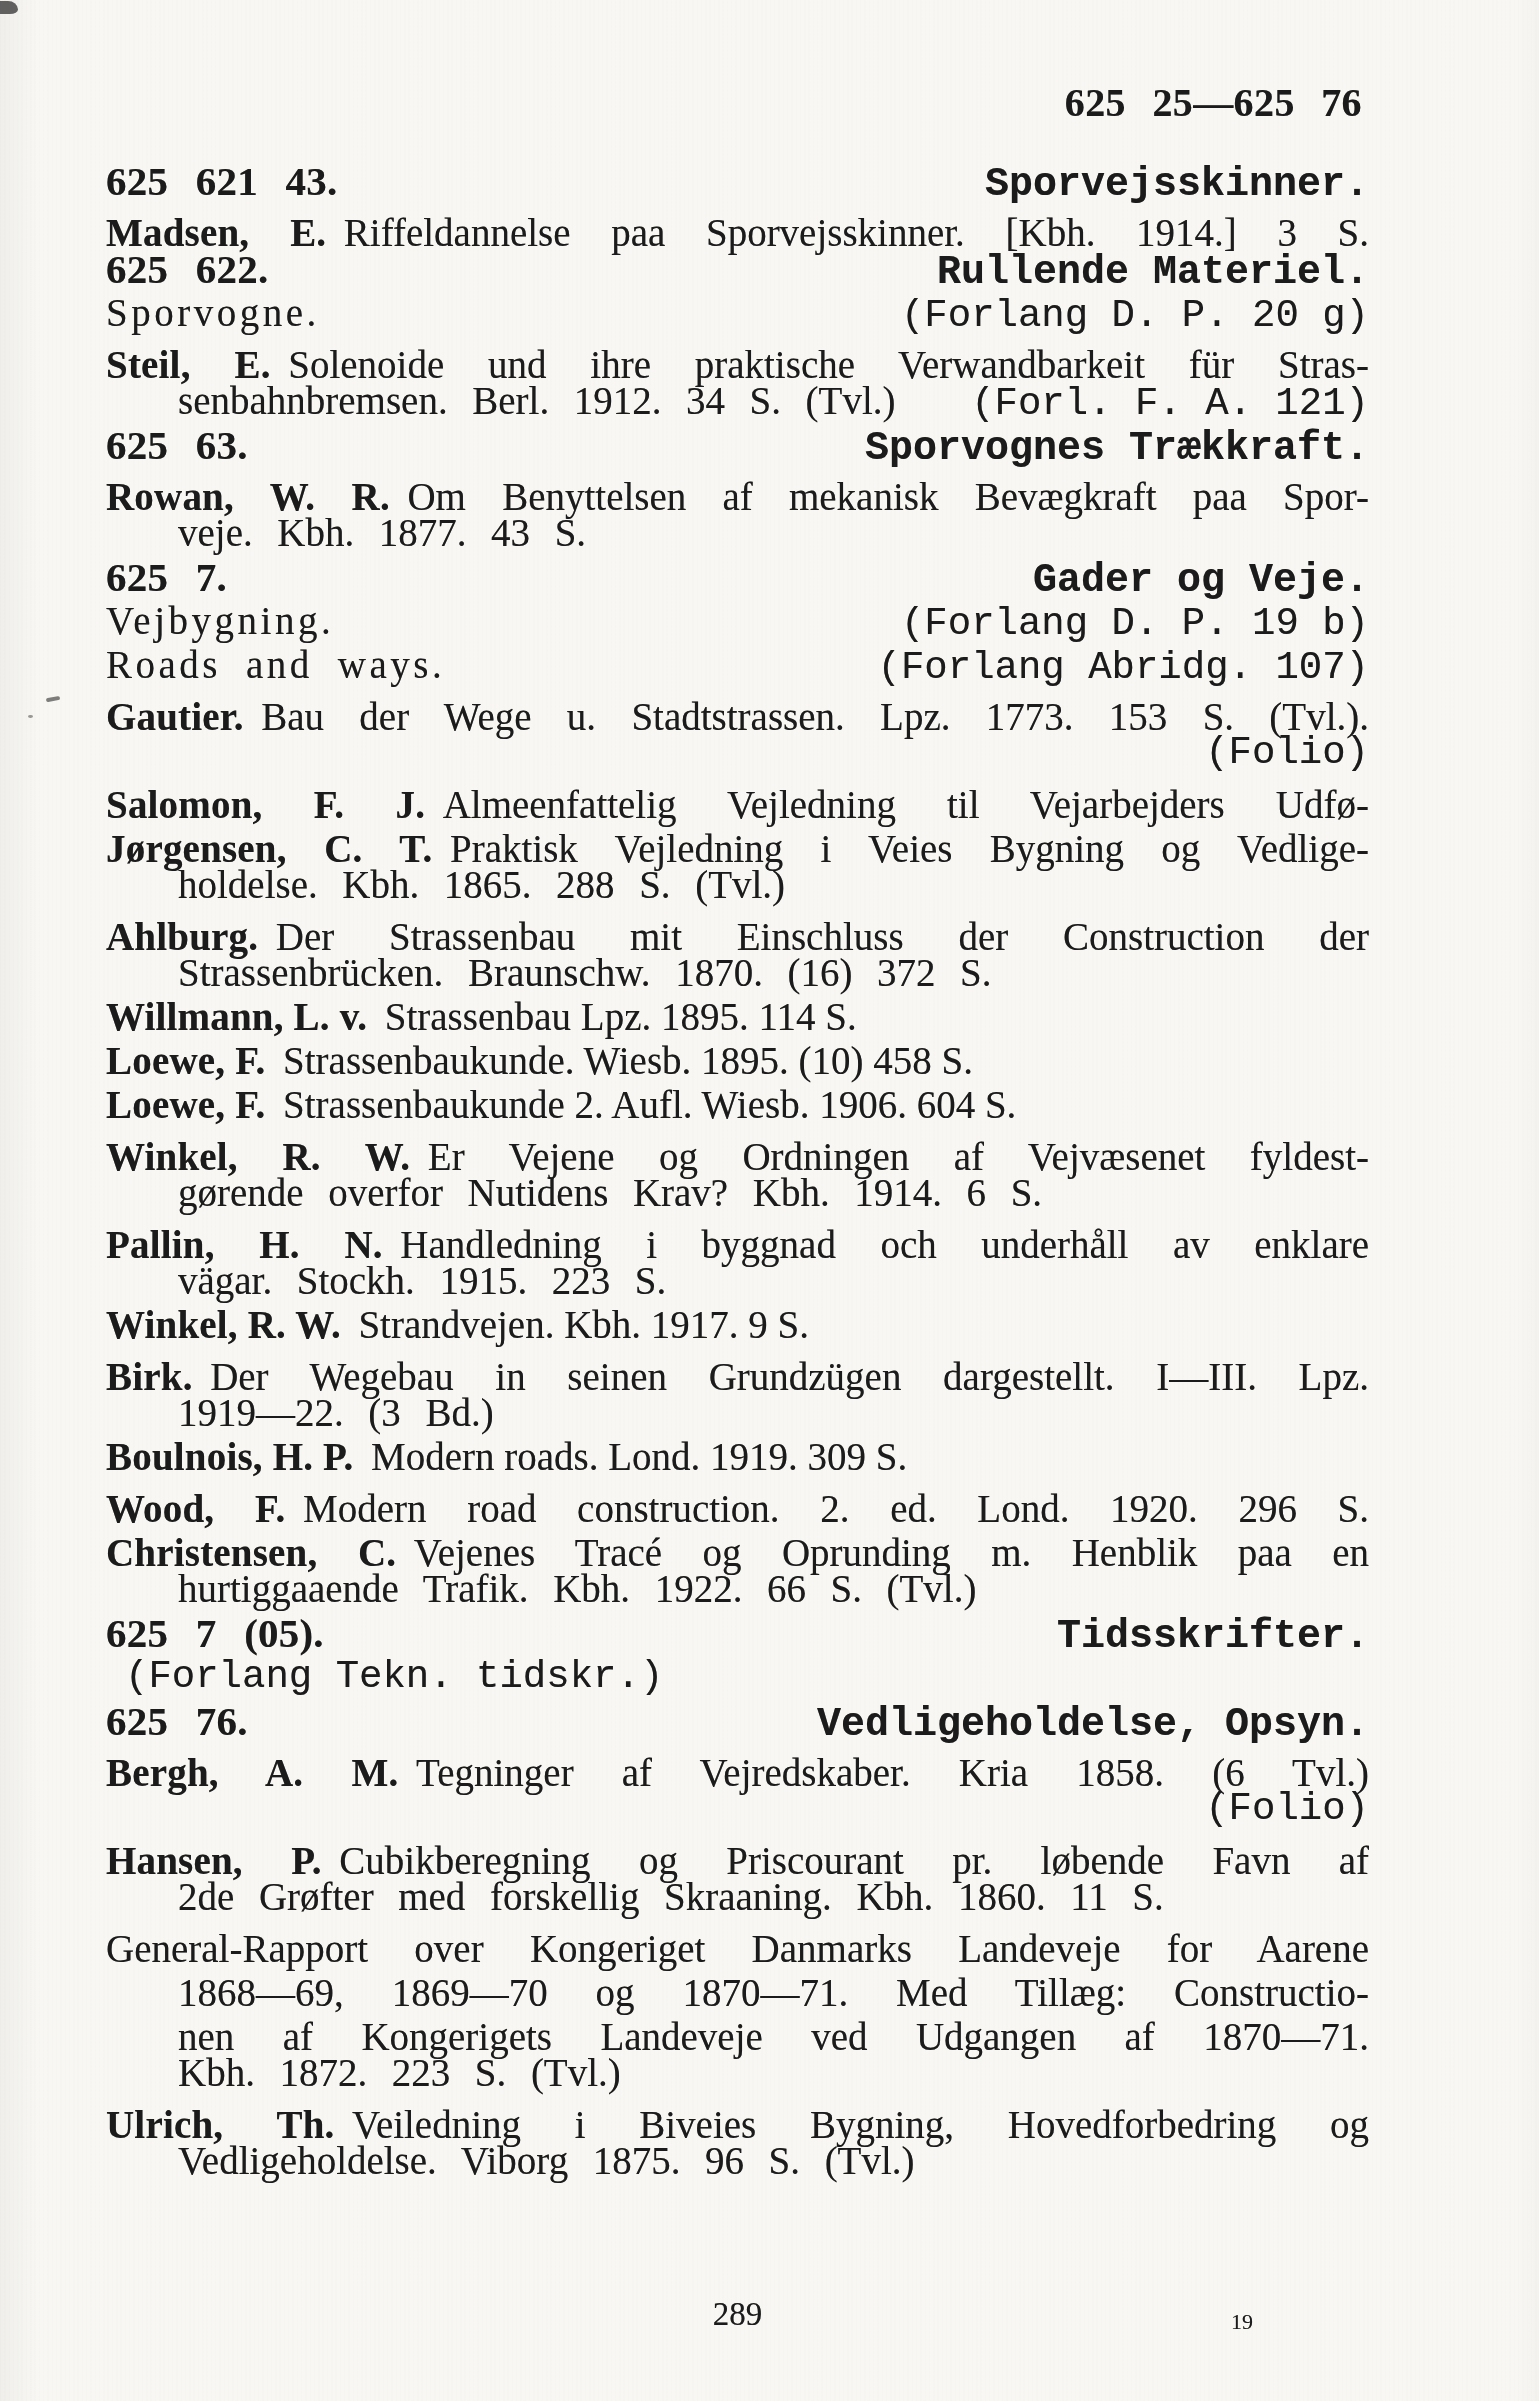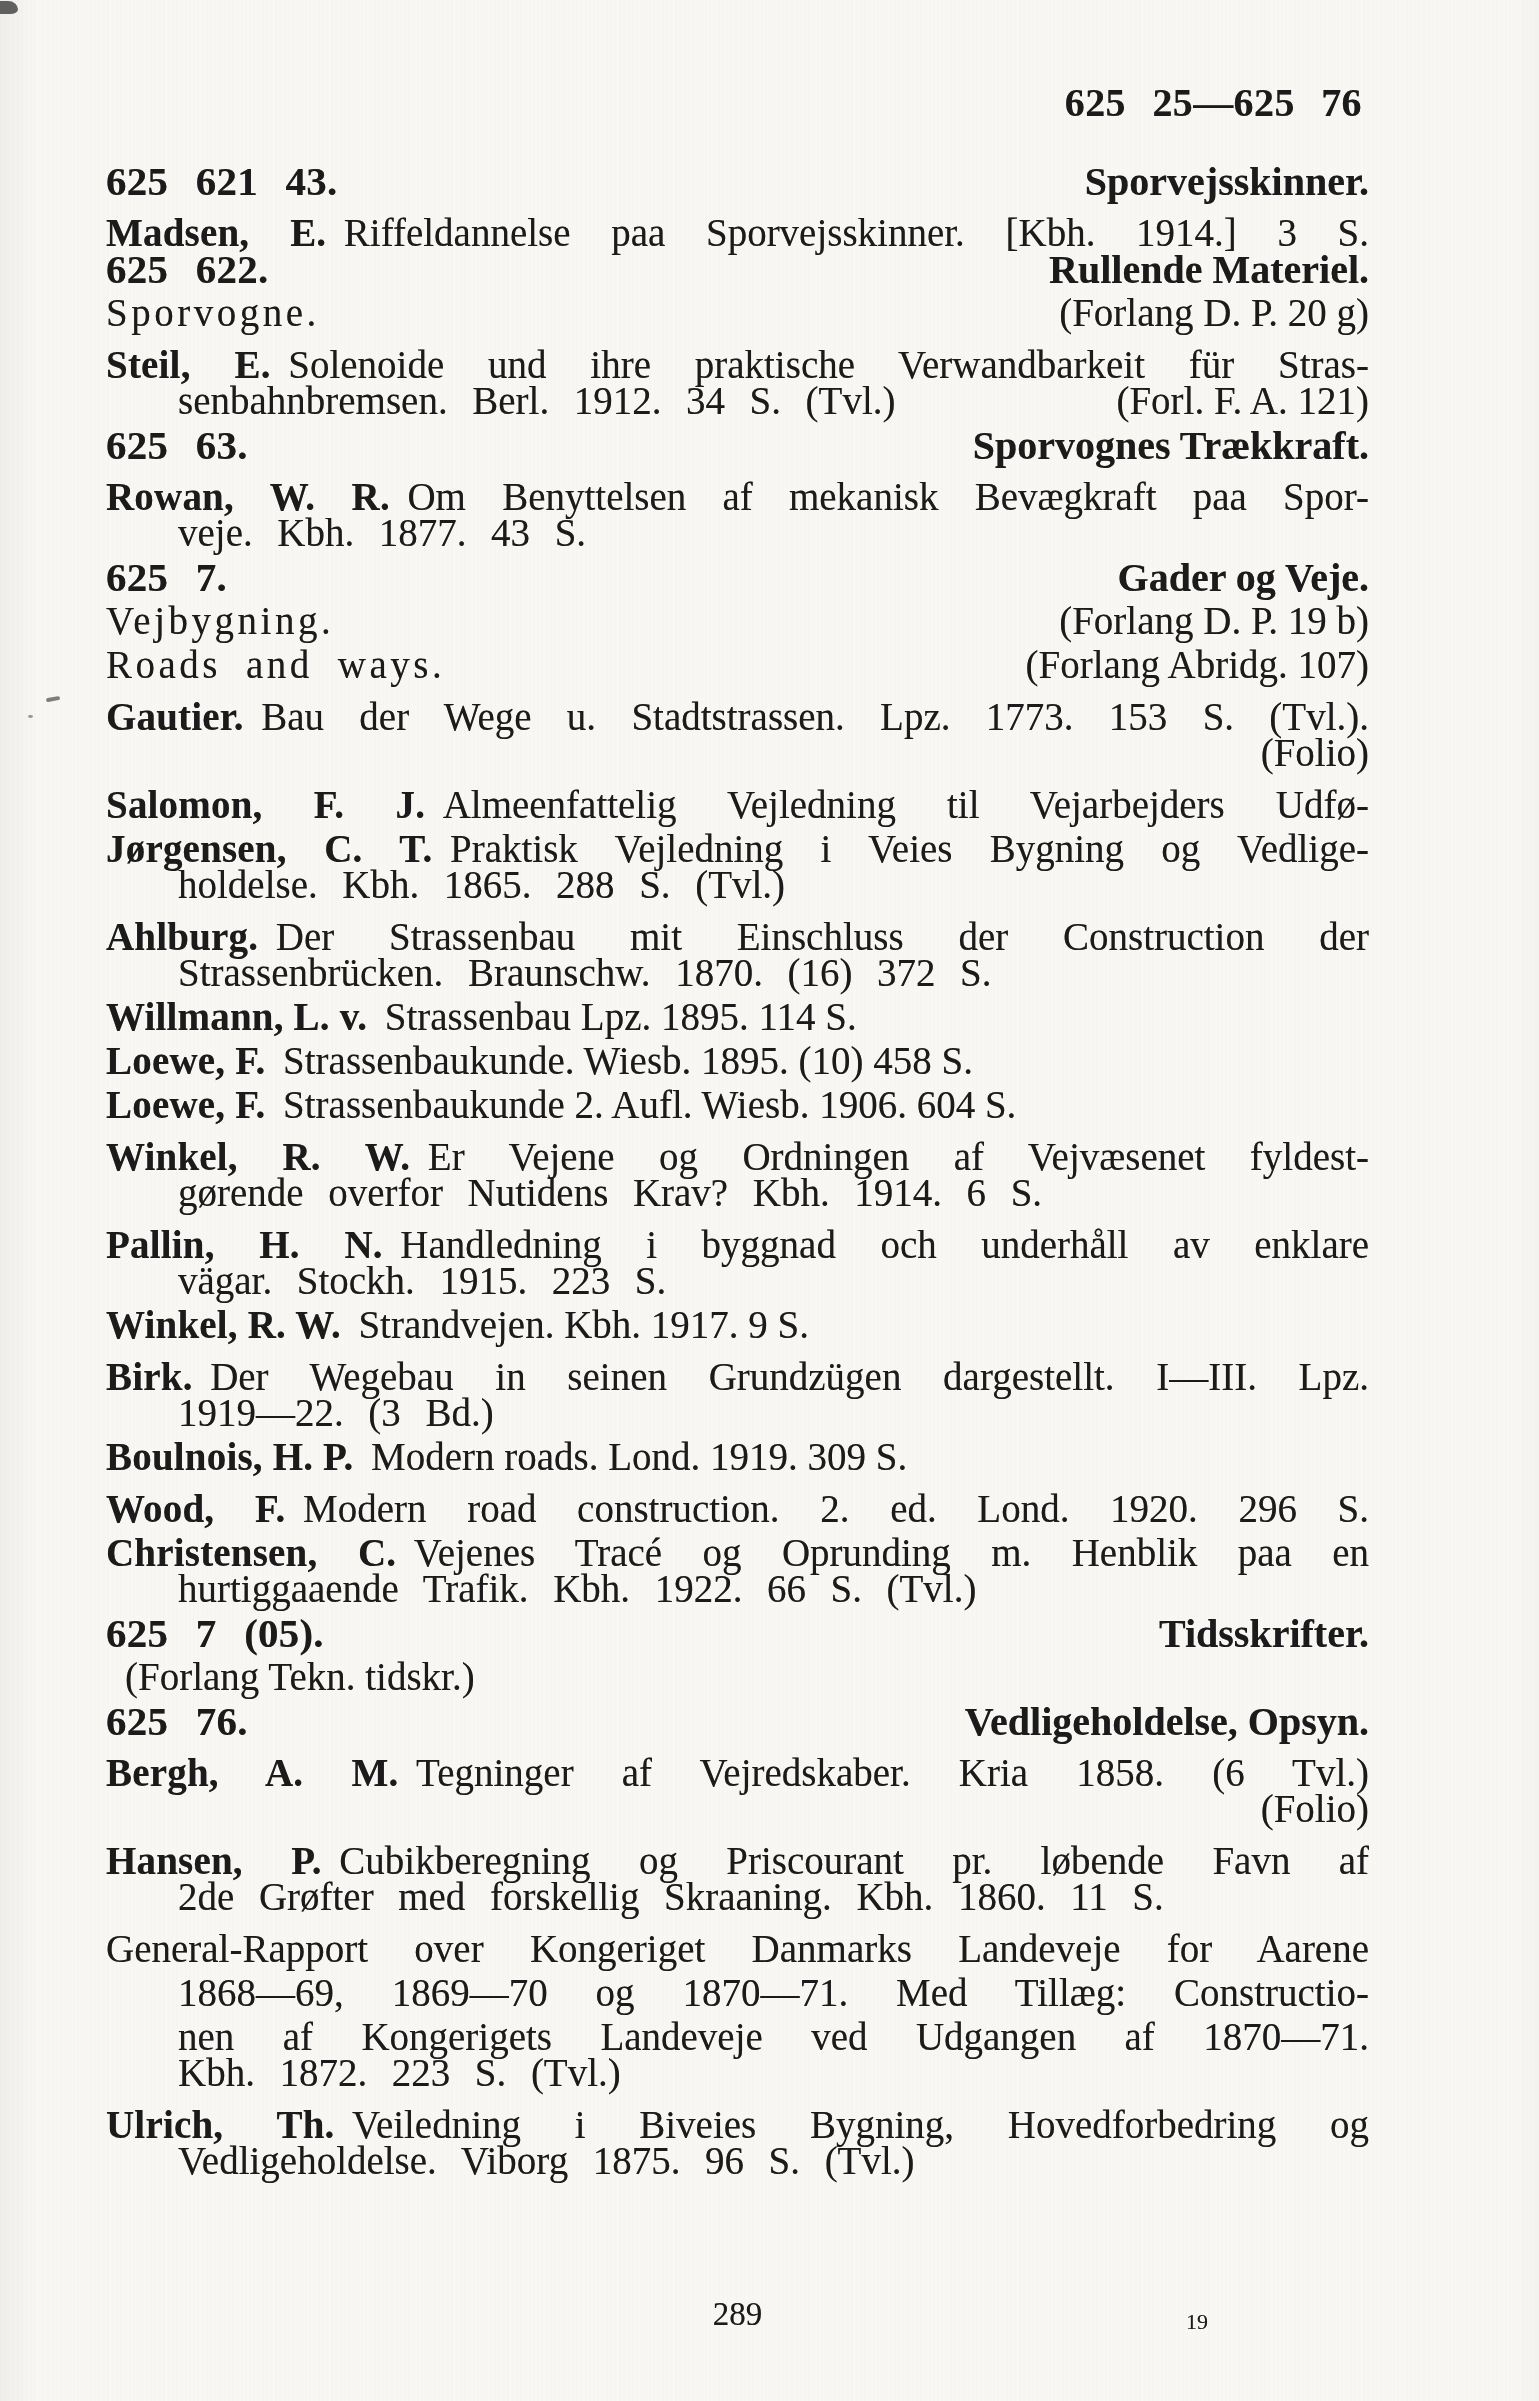--- a/index.html
+++ b/index.html
@@ -26,34 +26,34 @@
     text-align: right; font-weight: 700; font-size: 40px;
     word-spacing: 0.40em; letter-spacing: 0.01em;
   }
   .content { position: absolute; left: 106px; top: 159px; width: 1263px; }
   .line {
     display: flex; justify-content: space-between; align-items: baseline;
     height: 44px;
   }
   .lt { flex: 0 1 auto; min-width: 0; }
   .line.j .lt { flex: 1 1 auto; text-align: justify; text-align-last: justify; margin-top: 8px; }
-  .rt { flex: 0 0 auto; margin-left: 19px; white-space: nowrap; }
+  .rt { flex: 0 0 auto; margin-left: 19px; white-space: nowrap; font-family: Liberation Mono, monospace; }
   .line.ind { padding-left: 72px; }
   .line.ind:not(.j) .lt { word-spacing: 0.38em; }
   .line.sp .lt { letter-spacing: 0.09em; word-spacing: 0.30em; }
   .line b { font-weight: 700; margin-right: 0.45em; letter-spacing: 0.005em; }
   .line.section b { font-size: 41px; word-spacing: 0.42em; margin-right: 16px; }
   .line.section .rt { font-weight: 700; font-size: 40px; }
   .ftr-num {
     position: absolute; left: 106px; width: 1263px; top: 2295px;
     text-align: center; font-size: 33px; line-height: 38px;
   }
   .ftr-sig {
     position: absolute; left: 1186px; width: 67px; top: 2309px;
-    text-align: left; font-size: 22px; line-height: 25px;
+    text-align: right; font-size: 22px; line-height: 25px;
   }
   .art { position: absolute; background: #3c3c3c; }
   .art-corner { left: 0; top: 1px; width: 18px; height: 12.5px; opacity: .8;
     border-radius: 0 70% 55% 0 / 0 85% 45% 0; }
   .art-dash { left: 46px; top: 697px; width: 14.4px; height: 3.8px; opacity: .65;
     border-radius: 1.9px; transform: rotate(-10deg); }
   .art-speck { left: 28px; top: 715px; width: 4.8px; height: 2.9px; opacity: .5;
     border-radius: 50%; }
 </style>
 </head>

